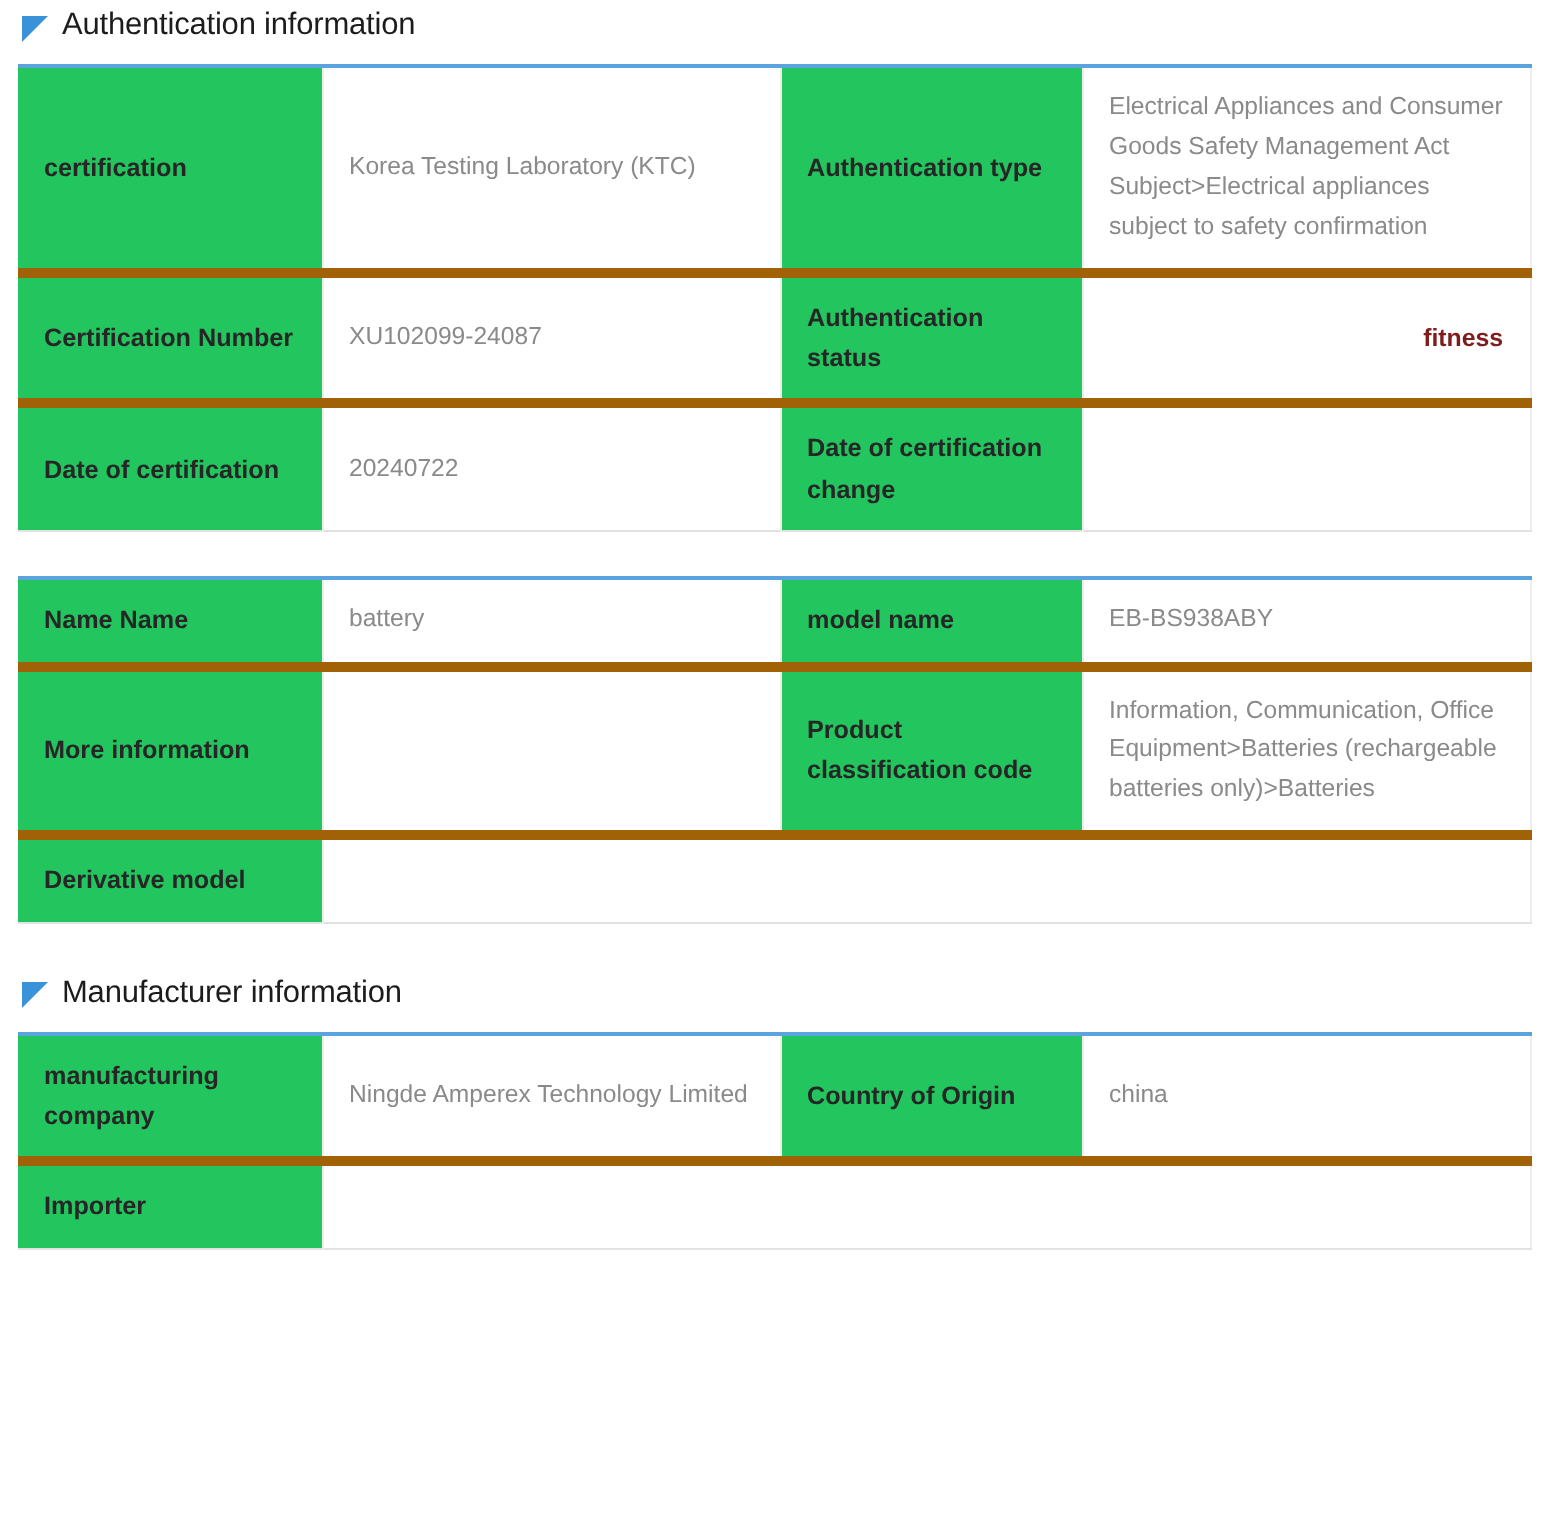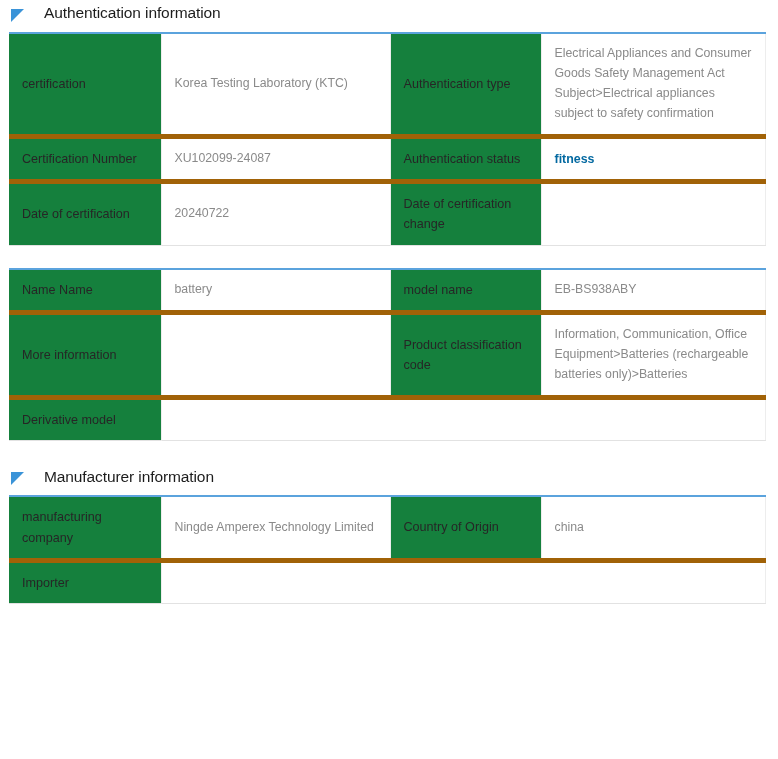--- a/index.html
+++ b/index.html
@@ -22,21 +22,21 @@
     padding: 0 13px 0 9px;
   }
 
   
   .section {
     margin-bottom: 22px;
   }
   .section-head {
     display: flex;
     align-items: center;
-    gap: 20px;
+    gap: 7px;
     height: 26px;
     padding-left: 2px;
   }
   .flag-icon {
     width: 13px;
     height: 13px;
     flex: 0 0 13px;
     display: block;
     position: relative;
     top: 1px;
@@ -68,36 +68,37 @@
     font-size: 12.3px;
     line-height: 1.62;
   }
   .info-table tr:last-child td {
     border-bottom: none;
   }
   .info-table td:last-child {
     border-right: none;
   }
   td.lbl {
-    background: #15803d;
+    background: #22c55e;
     color: #262626;
     font-size: 12.6px;
+    font-weight: bold;
   }
   td.val {
     background: #ffffff;
     color: #8a8a8a;
   }
   td.val.blank {
     color: transparent;
   }
   .val-fitness {
-    color: #0369a1;
+    color: #7f1d1d;
     font-weight: bold;
     display: block;
-    text-align: left;
+    text-align: right;
     font-size: 12.4px;
   }
 
   
   col.c1 { width: 152px; }
   col.c2 { width: 229px; }
   col.c3 { width: 151px; }
   col.c4 { width: 224px; }
 </style>
 </head>

